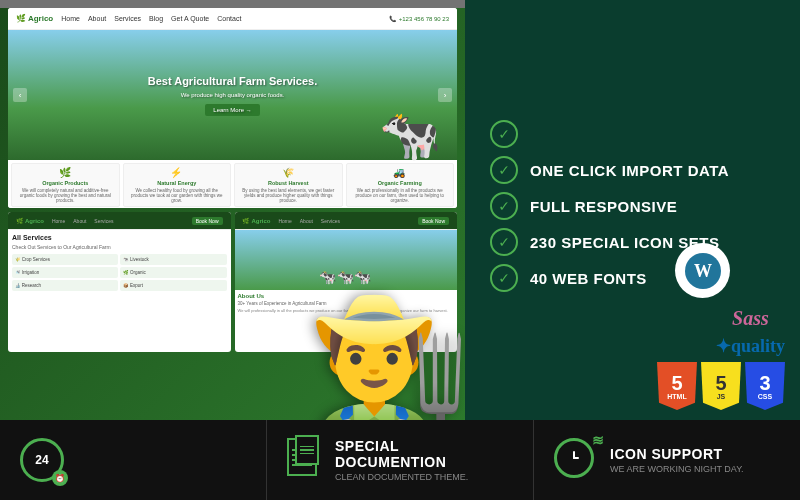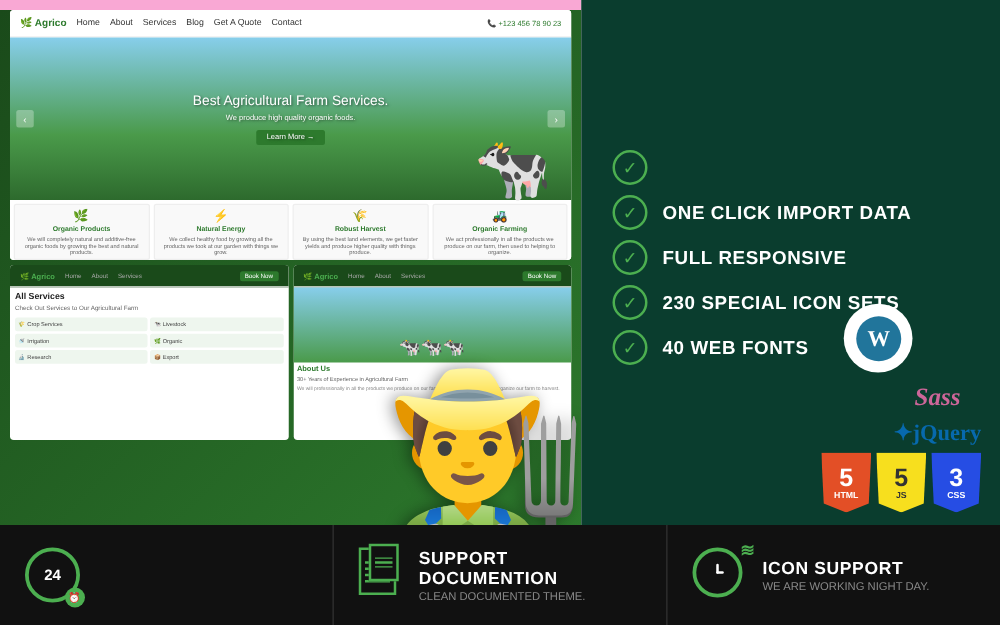--- a/index.html
+++ b/index.html
@@ -14,21 +14,21 @@
 
     .main-content {
       display: flex;
       flex: 1;
       height: 420px;
     }
 
     
     .preview-panel {
       width: 465px;
-      background: #f9a8d4;
+      background: #737373;
       position: relative;
       overflow: hidden;
     }
 
     .preview-inner {
       width: 100%;
       height: 100%;
       background: linear-gradient(135deg, #1a4a1a 0%, #2d7a2d 100%);
       position: relative;
     }
@@ -71,21 +71,21 @@
     }
 
     .hero-text {
       text-align: center;
       color: white;
       text-shadow: 1px 1px 2px rgba(0,0,0,0.5);
     }
 
     .hero-text h3 {
       font-size: 11px;
-      font-weight: normal;
+      font-weight: bold;
       line-height: 1.3;
     }
 
     .hero-text p {
       font-size: 6px;
       margin-top: 3px;
     }
 
     .hero-btn {
       background: #2d7a2d;
@@ -527,21 +527,21 @@
             <svg width="40" height="40" viewBox="0 0 40 40">
               <circle cx="20" cy="20" r="18" fill="#21759b"></circle>
               <text x="20" y="26" text-anchor="middle" font-size="18" font-weight="bold" fill="white" font-family="Georgia,serif">W</text>
             </svg>
           </div>
         </div>
       </div>
 
       <div class="sass-jquery-row">
         <span class="sass-text">Sass</span>
-        <span style="font-size:18px;color:#0769ad;font-weight:bold;font-family:Georgia,serif;">✦jQuery</span>
+        <span style="font-size:18px;color:#0769ad;font-weight:bold;font-family:Georgia,serif;">✦quality</span>
       </div>
 
       <div class="html5-badges">
         <div class="badge-html5">
           <div class="num">5</div>
           <div style="font-size:7px;">HTML</div>
         </div>
         <div class="badge-js">
           <div class="num">5</div>
           <div style="font-size:7px;">JS</div>
@@ -572,21 +572,21 @@
         <div style="width:20px;height:2px;background:#4CAF50;"></div>
         <div style="width:20px;height:2px;background:#4CAF50;"></div>
       </div>
       <div style="position:absolute;top:-3px;left:8px;width:24px;height:30px;border:2px solid #4CAF50;background:#111;display:flex;flex-direction:column;align-items:center;justify-content:center;gap:2px;">
         <div style="width:14px;height:1.5px;background:#4CAF50;"></div>
         <div style="width:14px;height:1.5px;background:#4CAF50;"></div>
         <div style="width:14px;height:1.5px;background:#4CAF50;"></div>
       </div>
     </div>
     <div class="bottom-text">
-      <h4>SUPPORT DOCUMENTION</h4>
+      <h4>SPECIAL DOCUMENTION</h4>
       <p>CLEAN DOCUMENTED THEME.</p>
     </div>
   </div>
 
   <div class="bottom-item">
     <div style="position:relative;width:44px;height:44px;flex-shrink:0;">
       <div style="width:40px;height:40px;border:3px solid #4CAF50;border-radius:50%;display:flex;align-items:center;justify-content:center;">
         <svg width="24" height="24" viewBox="0 0 24 24">
           <circle cx="12" cy="12" r="10" stroke="#4CAF50" stroke-width="0" fill="none"></circle>
           <line x1="12" y1="6" x2="12" y2="12" stroke="white" stroke-width="2" stroke-linecap="round"></line>

